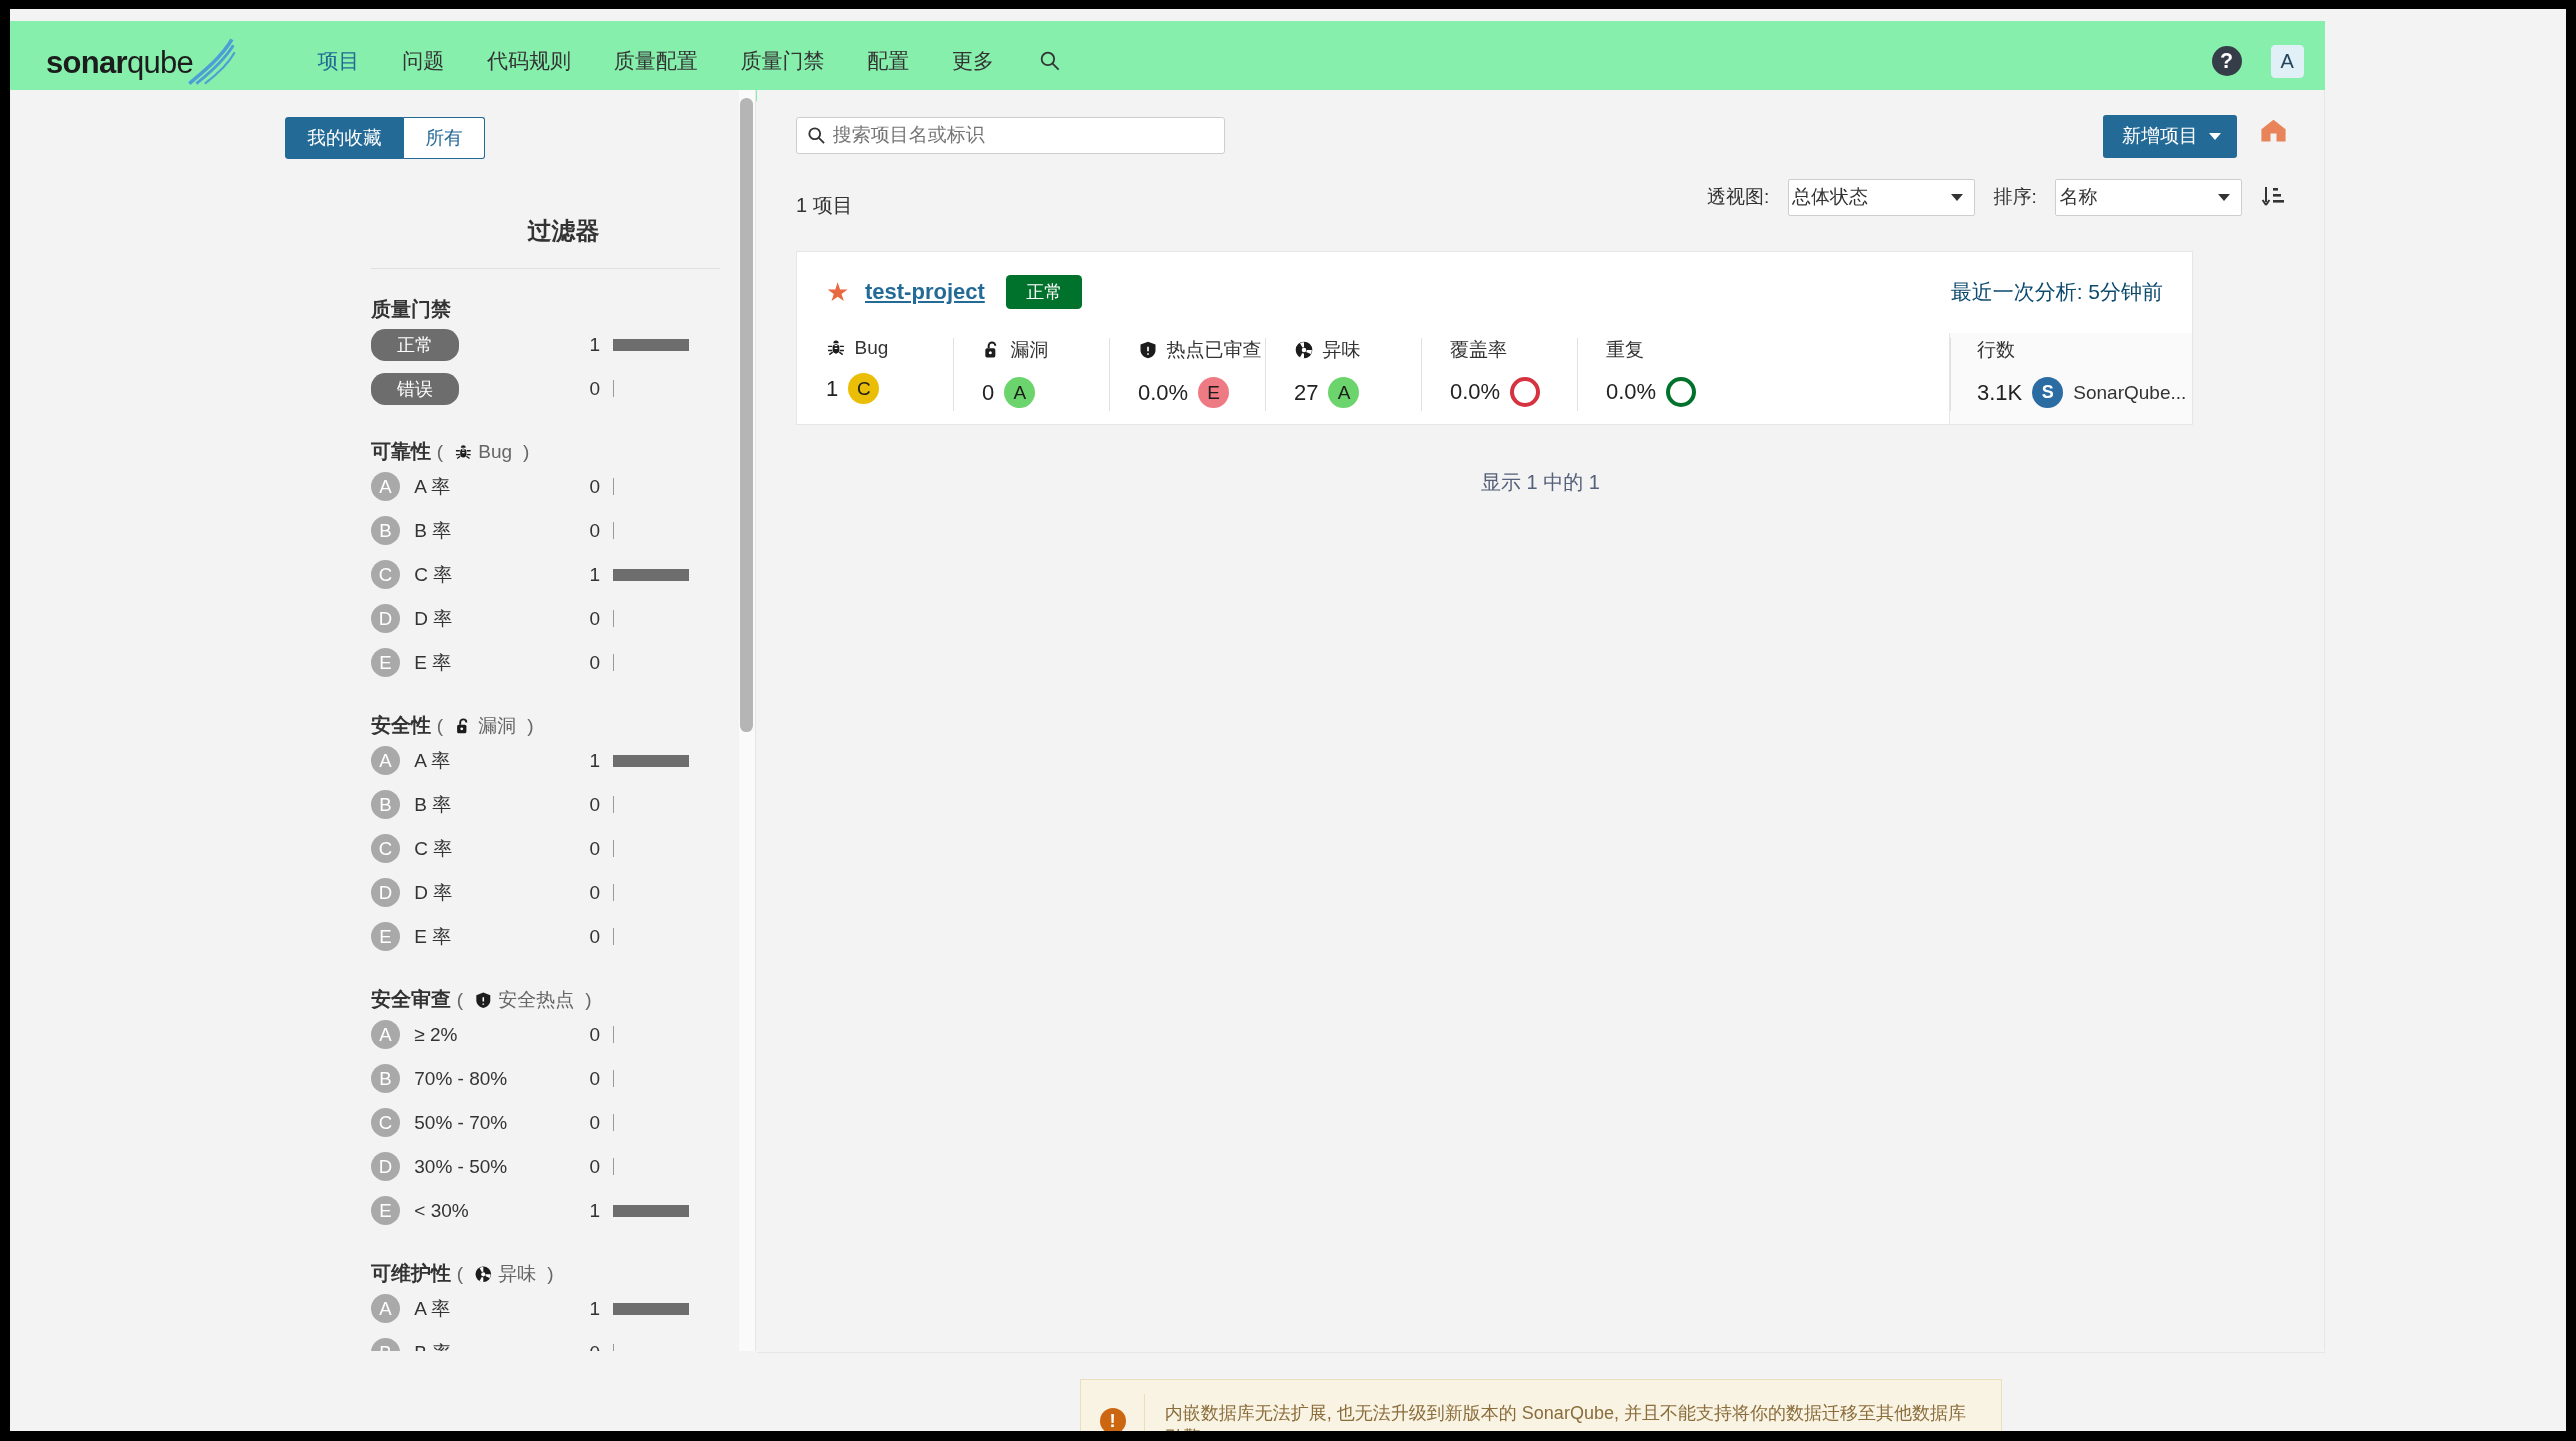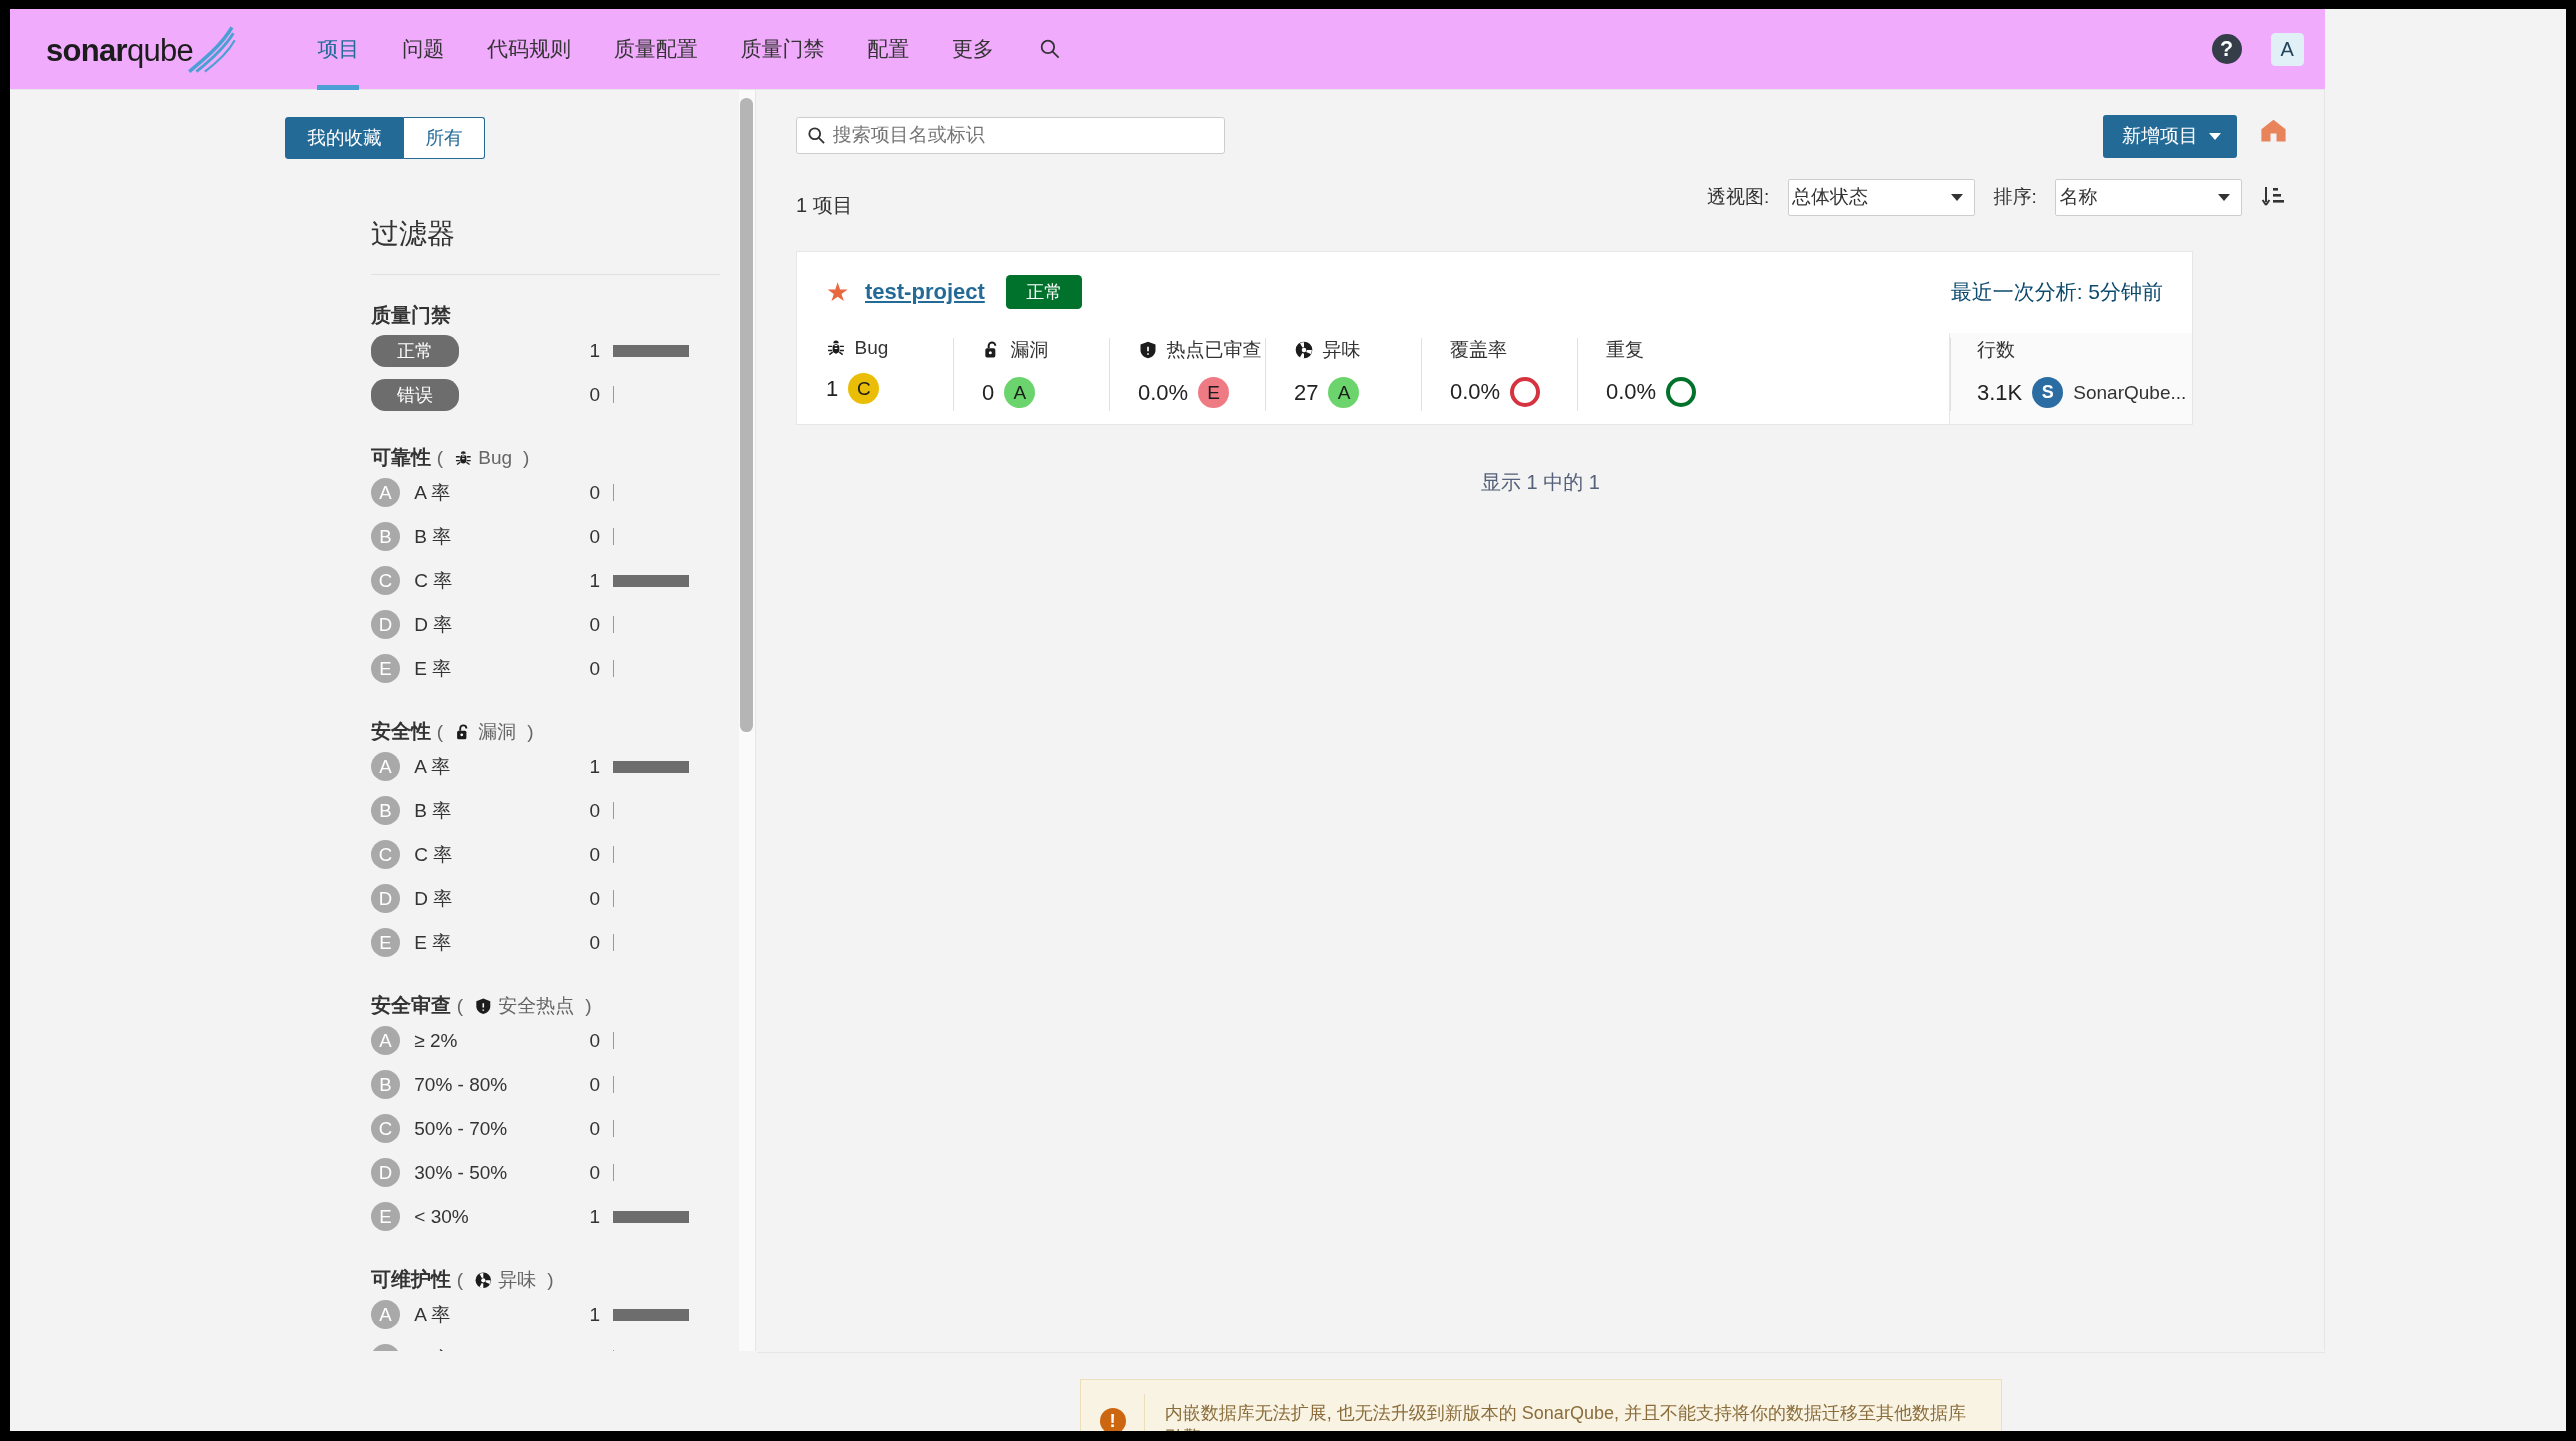--- a/index.html
+++ b/index.html
@@ -12,23 +12,23 @@
   .viewport {
     position: absolute;
     left: 10px; top: 8.6px;
     width: 2556px; height: 1422px;
     background: #f3f3f3;
     overflow: hidden;
   }
 
   
   .topbar {
-    position: absolute; left: 0; top: 0;
+    position: absolute; left: 0; top: 12px;
     width: 2315px; height: 81px;
-    background: #f0abfc;
+    background: #86efac;
     border-bottom: 0.7px solid #e6e6e6;
   }
   .topbar-inner {
     position: relative; height: 100%;
   }
   .logo {
     position: absolute; left: 36px; top: 15.7px;
     width: 193px; height: 49px;
   }
   .logo-text {
@@ -83,22 +83,23 @@
   .fav-toggle .seg {
     font-size: 18.6px; padding: 7.1px 21.4px;
     border: 0.7px solid #236a97; color: #236a97; background: #fff;
     cursor: pointer;
   }
   .fav-toggle .seg.on { background: #236a97; color: #fff; }
   .fav-toggle .seg:first-child { border-radius: 2.9px 0 0 2.9px; }
   .fav-toggle .seg:last-child { border-radius: 0 2.9px 2.9px 0; border-left: none; }
 
   .filters-title {
-    font-size: 28px; font-weight: 400; color: #333;
+    font-size: 24px; font-weight: 700; color: #333;
     margin: 0 0 21.4px 357px;
+    text-align: center;
   }
   .filters-rule { height: 0.7px; background: #e0e0e0; margin: 0 36px 0 357px; }
 
   .facet { margin: 27px 0 0 0; }
   .facet-head {
     font-size: 20px; font-weight: 700; color: #333;
     margin-left: 357px; display: flex; align-items: baseline; gap: 5.7px;
   }
   .facet-head .sub { font-weight: 400; color: #666; font-size: 19px; display:inline-flex; align-items:center; gap:5.7px;}
   .facet-row {

